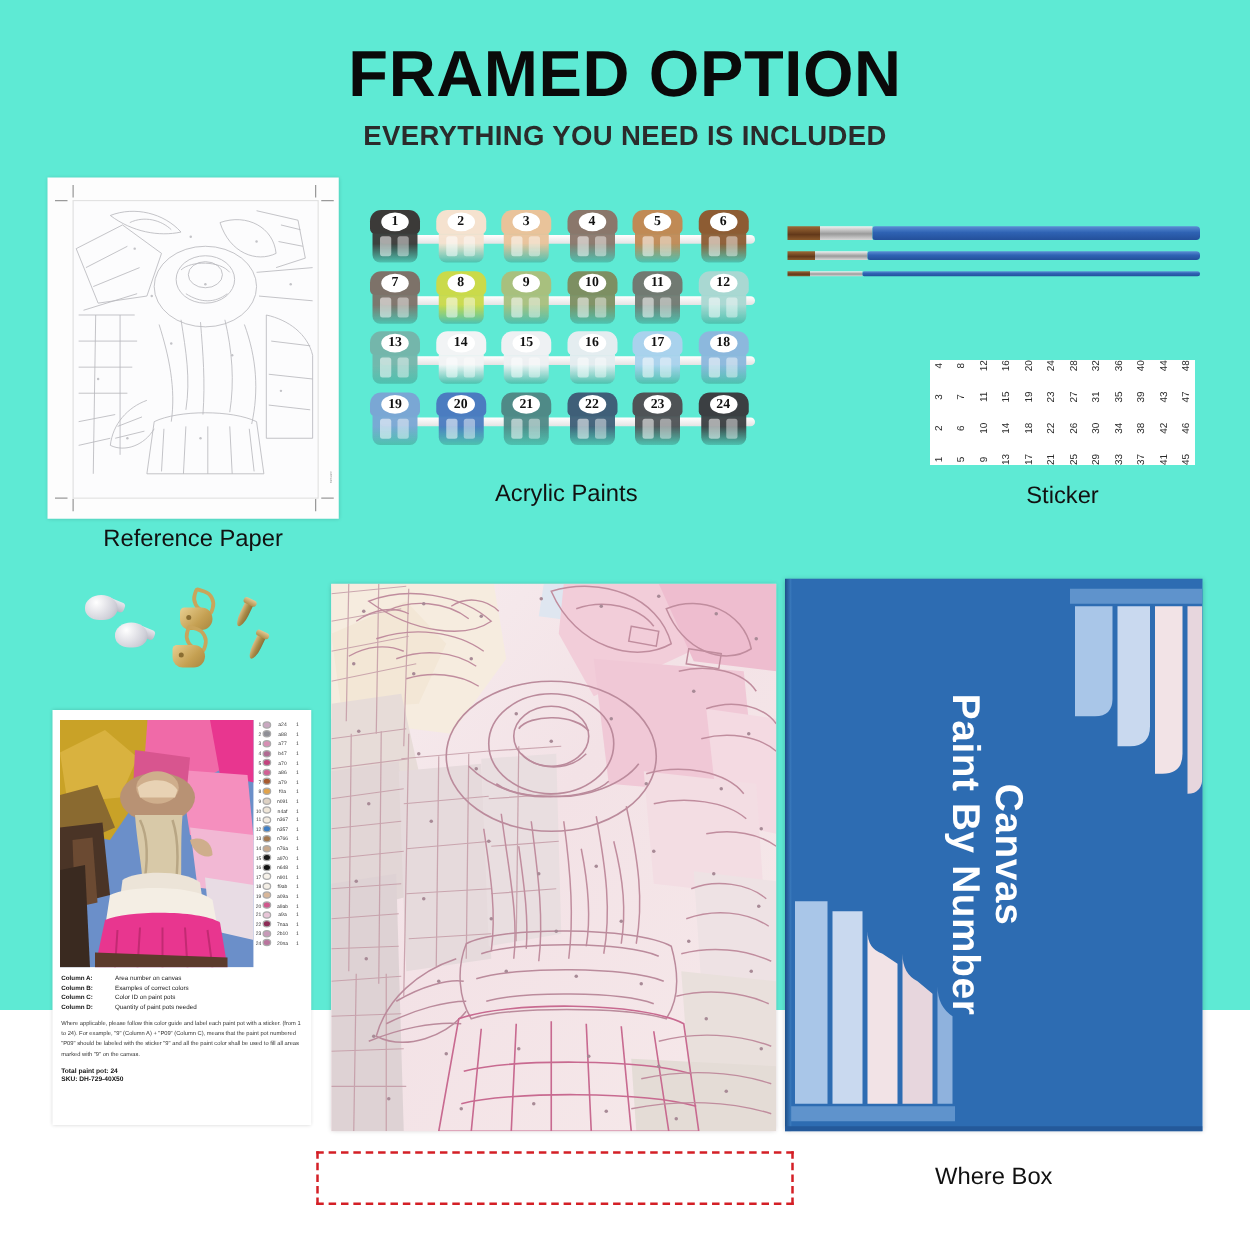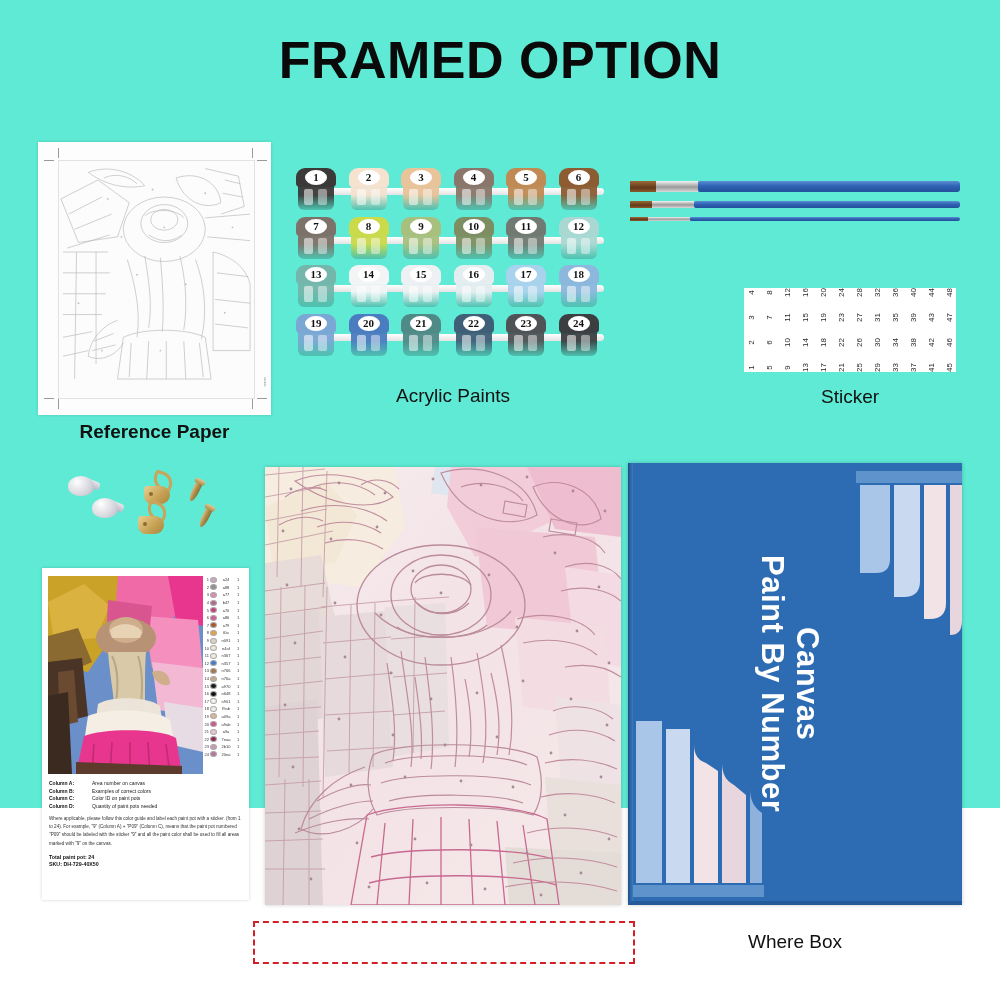--- a/index.html
+++ b/index.html
@@ -138,20 +138,21 @@
      background:linear-gradient(90deg,#1d4e88,#3b7cc0); }
   #gb-edge-b { position:absolute; left:0; bottom:0; width:334px; height:4px;
      background:#24599a; }
 </style>
 </head>
 <body>
 
 <div id="page">
 
   <div class="hdr-title">FRAMED OPTION</div>
+  <div class="hdr-sub">EVERYTHING YOU NEED IS INCLUDED</div>
 
   <div id="ref-paper">
     <div class="crop" style="left:20px;top:6px;width:1px;height:10px;"></div>
     <div class="crop" style="left:6px;top:18px;width:10px;height:1px;"></div>
     <div class="crop" style="right:18px;top:6px;width:1px;height:10px;"></div>
     <div class="crop" style="right:4px;top:18px;width:10px;height:1px;"></div>
     <div class="crop" style="left:20px;bottom:6px;width:1px;height:10px;"></div>
     <div class="crop" style="left:6px;bottom:16px;width:10px;height:1px;"></div>
     <div class="crop" style="right:18px;bottom:6px;width:1px;height:10px;"></div>
     <div class="crop" style="right:4px;bottom:16px;width:10px;height:1px;"></div>
@@ -199,21 +200,21 @@
             <circle cx="104" cy="200" r="1"></circle>
           <circle cx="44" cy="200" r="1"></circle>
             <circle cx="170" cy="160" r="1"></circle>
           <circle cx="20" cy="150" r="1"></circle>
             <circle cx="64" cy="80" r="1"></circle>
         </g>
       </svg>
     </div>
     <div id="ref-sig">canvas</div>
   </div>
-  <div class="cap" style="left:38px; top:421px; width:233px;font-weight:bold;">Reference Paper</div>
+  <div class="cap" style="left:38px; top:421px; width:233px;">Reference Paper</div>
 
   <div id="pots">
       <div class="pot-row" style="top: 0px;">
         <div class="pot-rod"></div>
         <div class="pot" style="left: 0px;">
           <div class="pot-body" style="background: linear-gradient(rgb(59, 58, 56) 0%, rgb(59, 58, 56) 55%, rgba(0, 0, 0, 0.18) 100%); opacity: 0.95;"></div>
           <div class="pot-lid" style="background: radial-gradient(circle at 40% 28%, rgb(59, 58, 56), rgb(59, 58, 56));"></div>
           <div class="pot-chip"></div>
           <div class="pot-num">1</div>
         </div>

